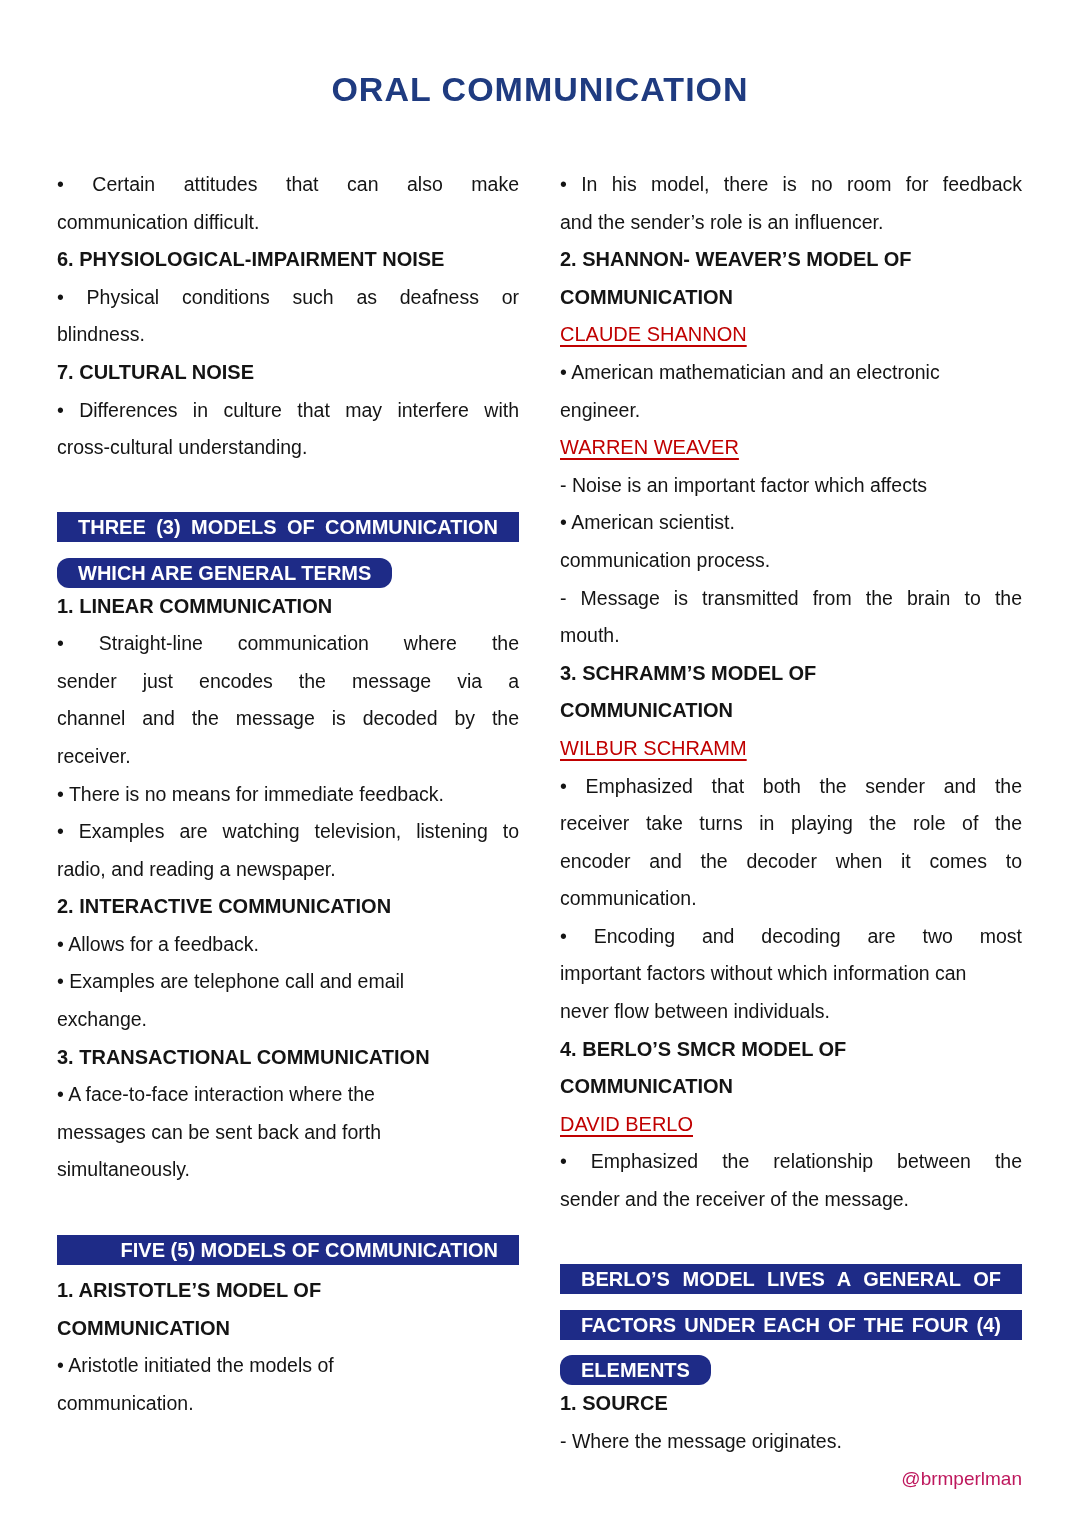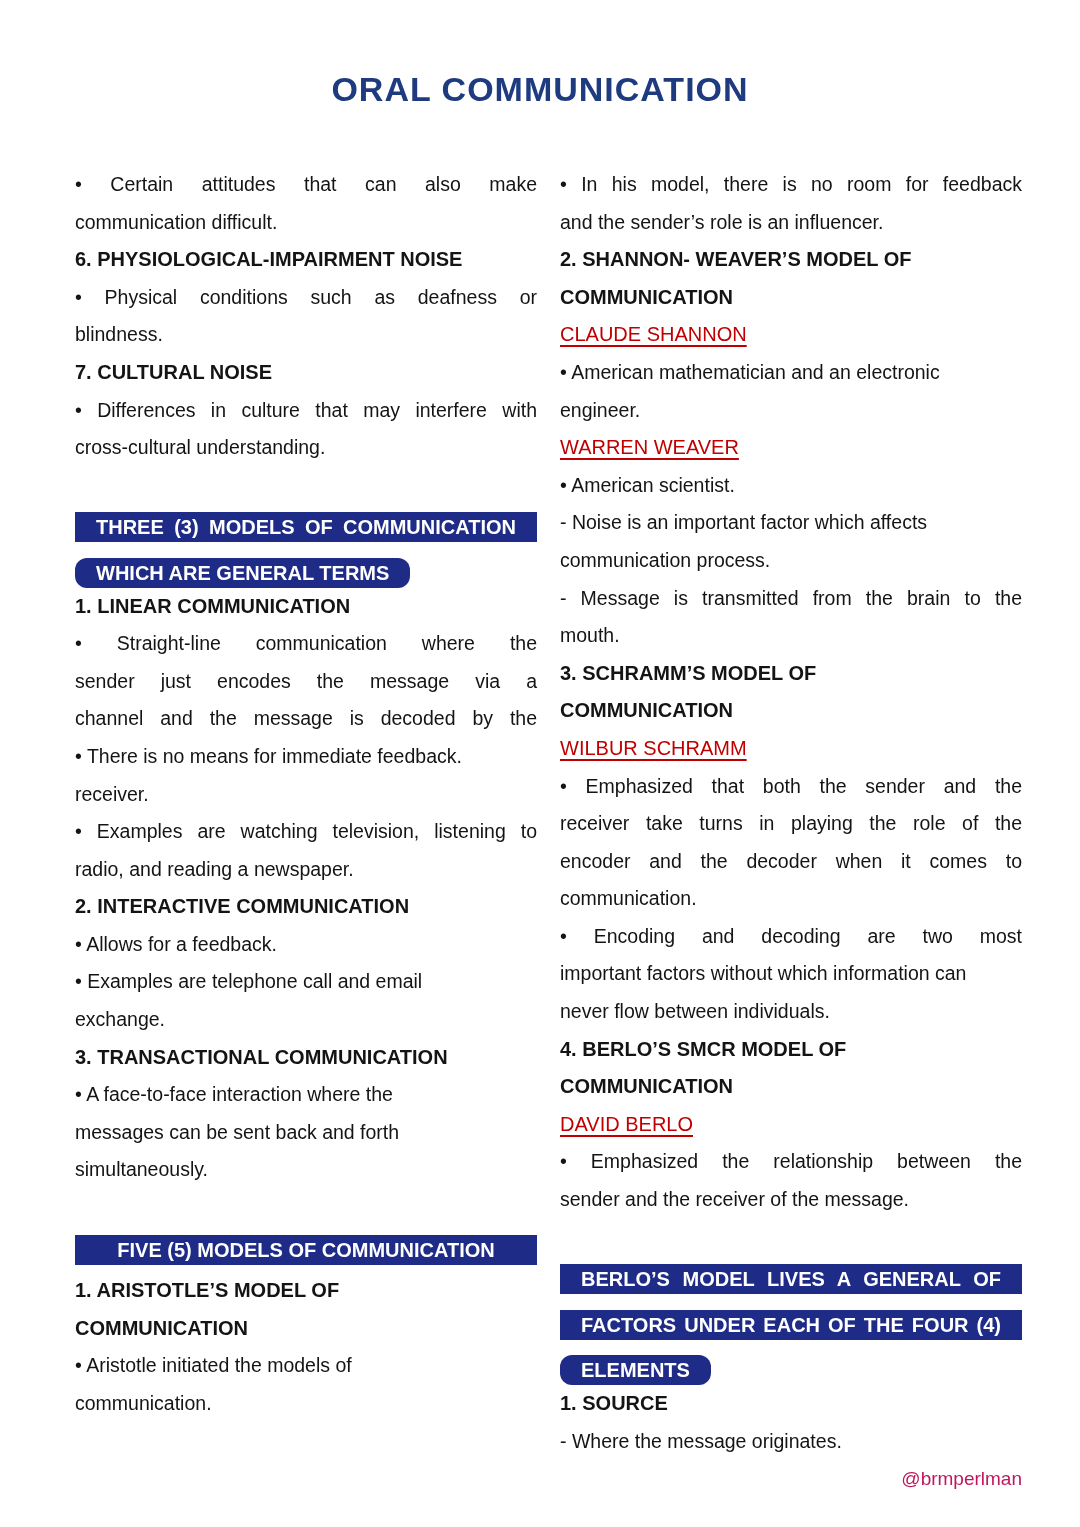--- a/index.html
+++ b/index.html
@@ -21,21 +21,21 @@
     font-size: 34px;
     font-weight: bold;
     letter-spacing: 1px;
     color: var(--title-blue, #1f3b80);
   }
   .column {
     position: absolute;
     top: 166px;
     width: 462px;
   }
-  .col-left  { left: 75px; }
+  .col-left  { left: 57px; }
   .col-right { left: 560px; }
   .line {
     height: 37.6px;
     line-height: 37.6px;
     font-size: 19.5px;
     white-space: nowrap;
     text-align: left;
   }
   .line.justify {
     white-space: normal;
@@ -65,21 +65,21 @@
     line-height: 30px;
     margin-top: 8px;
     padding: 0 21px;
     box-sizing: border-box;
   }
   .band-justify {
     display: block;
     text-align: justify;
     text-align-last: justify;
   }
-  .band-left { display: block; text-align: center; }
+  .band-left { display: block; text-align: right; }
   .band-fit  { display: inline-block; border-radius: 12px; }
   .line.watermark {
     text-align: right;
     font-size: 19px;
     color: #be185d;
   }
   .line.spacer {  }
 </style>
 </head>
 <body>
@@ -98,22 +98,22 @@
       <div class="line">cross-cultural understanding.</div>
       <div class="line spacer"></div>
       <div class="line hl-row">
         <span class="band band-justify">THREE (3) MODELS OF COMMUNICATION</span>
       </div>
       <div class="line hl-row"><span class="band band-fit">WHICH ARE GENERAL TERMS</span></div>
       <div class="line bold">1. LINEAR COMMUNICATION</div>
       <div class="line justify">• Straight-line communication where the</div>
       <div class="line justify">sender just encodes the message via a</div>
       <div class="line justify">channel and the message is decoded by the</div>
+      <div class="line">receiver.</div>
       <div class="line">• There is no means for immediate feedback.</div>
-      <div class="line">receiver.</div>
       <div class="line justify">• Examples are watching television, listening to</div>
       <div class="line">radio, and reading a newspaper.</div>
       <div class="line bold">2. INTERACTIVE COMMUNICATION</div>
       <div class="line">• Allows for a feedback.</div>
       <div class="line">• Examples are telephone call and email</div>
       <div class="line">exchange.</div>
       <div class="line bold">3. TRANSACTIONAL COMMUNICATION</div>
       <div class="line">• A face-to-face interaction where the</div>
       <div class="line">messages can be sent back and forth</div>
       <div class="line">simultaneously.</div>
@@ -129,22 +129,22 @@
 
   <div class="column col-right">
       <div class="line justify">• In his model, there is no room for feedback</div>
       <div class="line">and the sender’s role is an influencer.</div>
       <div class="line bold">2. SHANNON- WEAVER’S MODEL OF</div>
       <div class="line bold">COMMUNICATION</div>
       <div class="line red-heading">CLAUDE SHANNON</div>
       <div class="line">• American mathematician and an electronic</div>
       <div class="line">engineer.</div>
       <div class="line red-heading">WARREN WEAVER</div>
+      <div class="line">- Noise is an important factor which affects</div>
       <div class="line">• American scientist.</div>
-      <div class="line">- Noise is an important factor which affects</div>
       <div class="line">communication process.</div>
       <div class="line justify">- Message is transmitted from the brain to the</div>
       <div class="line">mouth.</div>
       <div class="line bold">3. SCHRAMM’S MODEL OF</div>
       <div class="line bold">COMMUNICATION</div>
       <div class="line red-heading">WILBUR SCHRAMM</div>
       <div class="line justify">• Emphasized that both the sender and the</div>
       <div class="line justify">receiver take turns in playing the role of the</div>
       <div class="line justify">encoder and the decoder when it comes to</div>
       <div class="line">communication.</div>

